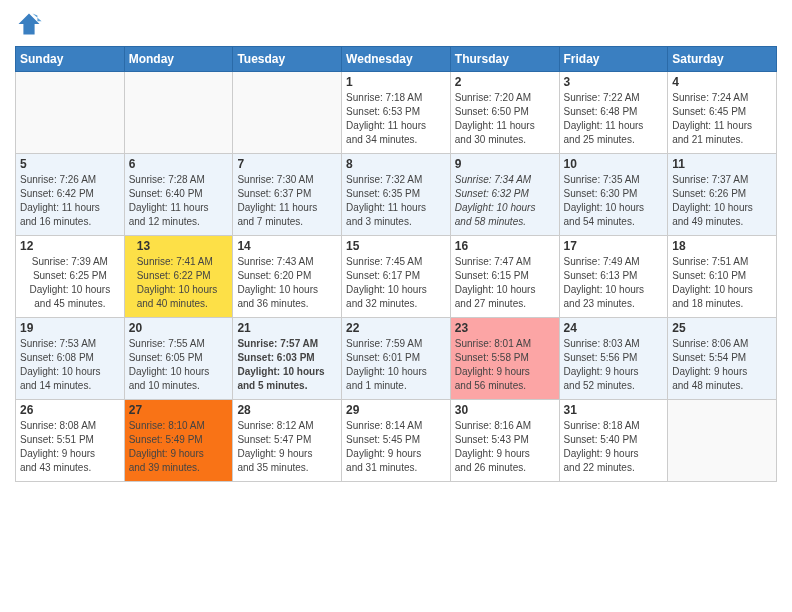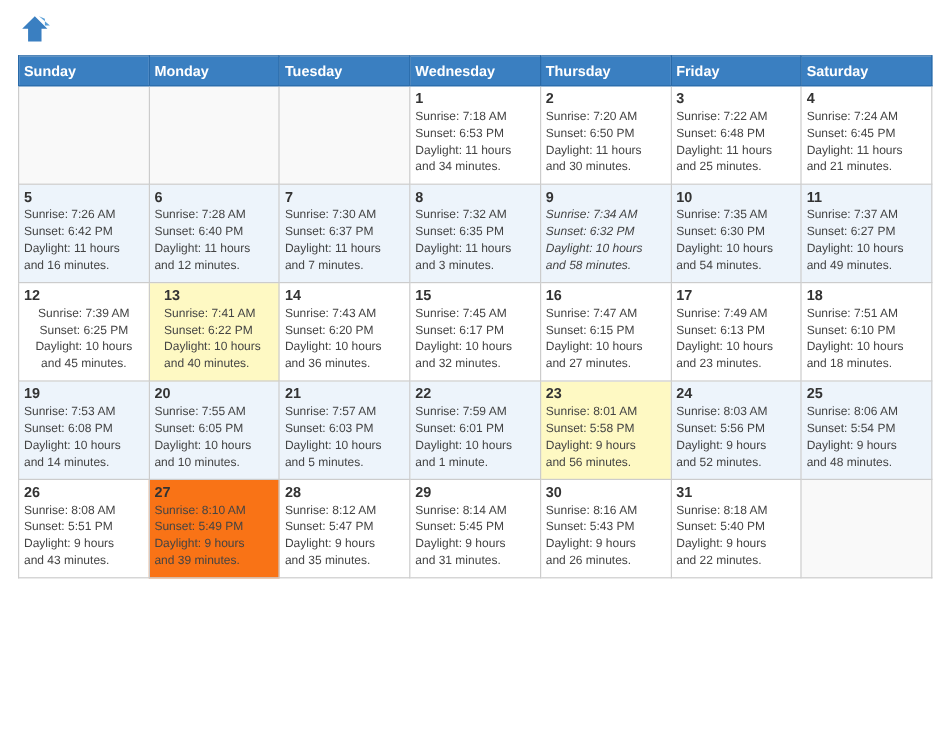--- a/index.html
+++ b/index.html
@@ -209,34 +209,34 @@
           <td style="background: rgb(237, 244, 251);">
             <span class="day-number">10</span>
             <div class="day-info" style="white-space: pre-line;">Sunrise: 7:35 AM
 Sunset: 6:30 PM
 Daylight: 10 hours
 and 54 minutes.</div>
           </td>
           <td style="background: rgb(237, 244, 251);">
             <span class="day-number">11</span>
             <div class="day-info" style="white-space: pre-line;">Sunrise: 7:37 AM
-Sunset: 6:27 PM
+Sunset: 6:26 PM
 Daylight: 10 hours
 and 49 minutes.</div>
           </td>
         </tr>
         <tr>
           <td style="background: rgb(255, 255, 255);">
             <span class="day-number">12</span>
             <div class="day-info" style="white-space: pre-line; text-align: center;">Sunrise: 7:39 AM
 Sunset: 6:25 PM
 Daylight: 10 hours
 and 45 minutes.</div>
           </td>
-          <td style="background: #fef9c3; padding-left: 12px;">
+          <td style="background: #fde047; padding-left: 12px;">
             <span class="day-number">13</span>
             <div class="day-info" style="white-space: pre-line;">Sunrise: 7:41 AM
 Sunset: 6:22 PM
 Daylight: 10 hours
 and 40 minutes.</div>
           </td>
           <td style="background: rgb(255, 255, 255);">
             <span class="day-number">14</span>
             <div class="day-info" style="white-space: pre-line;">Sunrise: 7:43 AM
 Sunset: 6:20 PM
@@ -282,33 +282,33 @@
           </td>
           <td style="background: rgb(237, 244, 251);">
             <span class="day-number">20</span>
             <div class="day-info" style="white-space: pre-line;">Sunrise: 7:55 AM
 Sunset: 6:05 PM
 Daylight: 10 hours
 and 10 minutes.</div>
           </td>
           <td style="background: rgb(237, 244, 251);">
             <span class="day-number">21</span>
-            <div class="day-info" style="white-space: pre-line;">Sunrise: 7:57 AM
+            <div class="day-info" style="white-space: pre-line; font-weight: bold;">Sunrise: 7:57 AM
 Sunset: 6:03 PM
 Daylight: 10 hours
 and 5 minutes.</div>
           </td>
           <td style="background: rgb(237, 244, 251);">
             <span class="day-number">22</span>
             <div class="day-info" style="white-space: pre-line;">Sunrise: 7:59 AM
 Sunset: 6:01 PM
 Daylight: 10 hours
 and 1 minute.</div>
           </td>
-          <td style="background: #fef9c3; margin-left: 47px;">
+          <td style="background: #fca5a5; margin-left: 47px;">
             <span class="day-number">23</span>
             <div class="day-info" style="white-space: pre-line;">Sunrise: 8:01 AM
 Sunset: 5:58 PM
 Daylight: 9 hours
 and 56 minutes.</div>
           </td>
           <td style="background: rgb(237, 244, 251);">
             <span class="day-number">24</span>
             <div class="day-info" style="white-space: pre-line;">Sunrise: 8:03 AM
 Sunset: 5:56 PM

